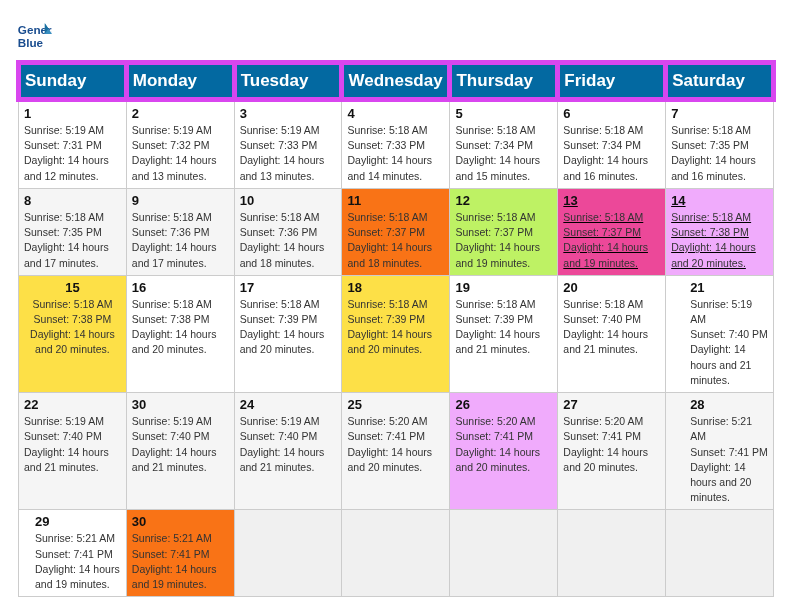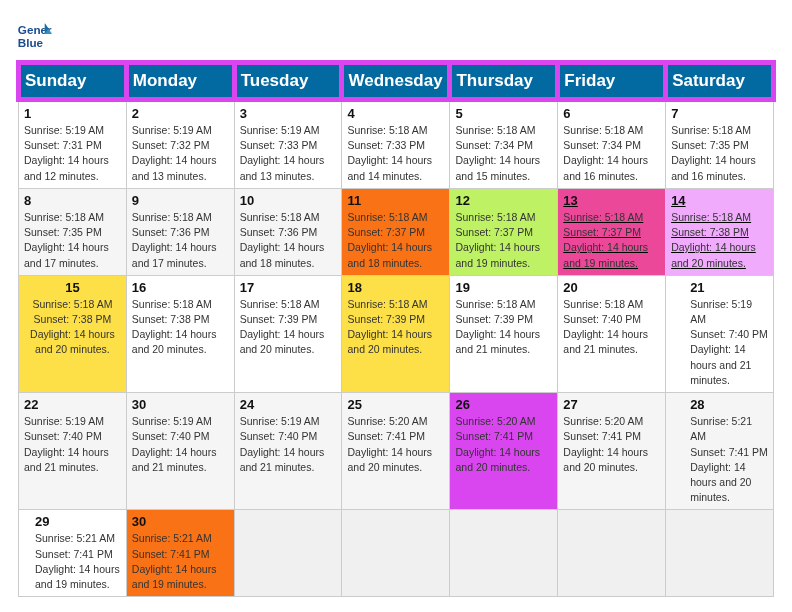--- a/index.html
+++ b/index.html
@@ -213,21 +213,21 @@
           <div class="day-info">Sunrise: 5:19 AM<br>Sunset: 7:40 PM<br>Daylight: 14 hours and 21 minutes.</div>
         </td>
         <td style="background: rgb(245, 245, 245);">
           <span class="day-num">24</span>
           <div class="day-info">Sunrise: 5:19 AM<br>Sunset: 7:40 PM<br>Daylight: 14 hours and 21 minutes.</div>
         </td>
         <td style="background: rgb(245, 245, 245);">
           <span class="day-num">25</span>
           <div class="day-info">Sunrise: 5:20 AM<br>Sunset: 7:41 PM<br>Daylight: 14 hours and 20 minutes.</div>
         </td>
-        <td style="background: #d946ef; margin-left: 26px;">
+        <td style="background: #f0abfc; margin-left: 26px;">
           <span class="day-num">26</span>
           <div class="day-info">Sunrise: 5:20 AM<br>Sunset: 7:41 PM<br>Daylight: 14 hours and 20 minutes.</div>
         </td>
         <td style="background: rgb(245, 245, 245); margin-left: 35px;">
           <span class="day-num">27</span>
           <div class="day-info">Sunrise: 5:20 AM<br>Sunset: 7:41 PM<br>Daylight: 14 hours and 20 minutes.</div>
         </td>
         <td style="background: rgb(245, 245, 245); padding-left: 24px;">
           <span class="day-num">28</span>
           <div class="day-info">Sunrise: 5:21 AM<br>Sunset: 7:41 PM<br>Daylight: 14 hours and 20 minutes.</div>

